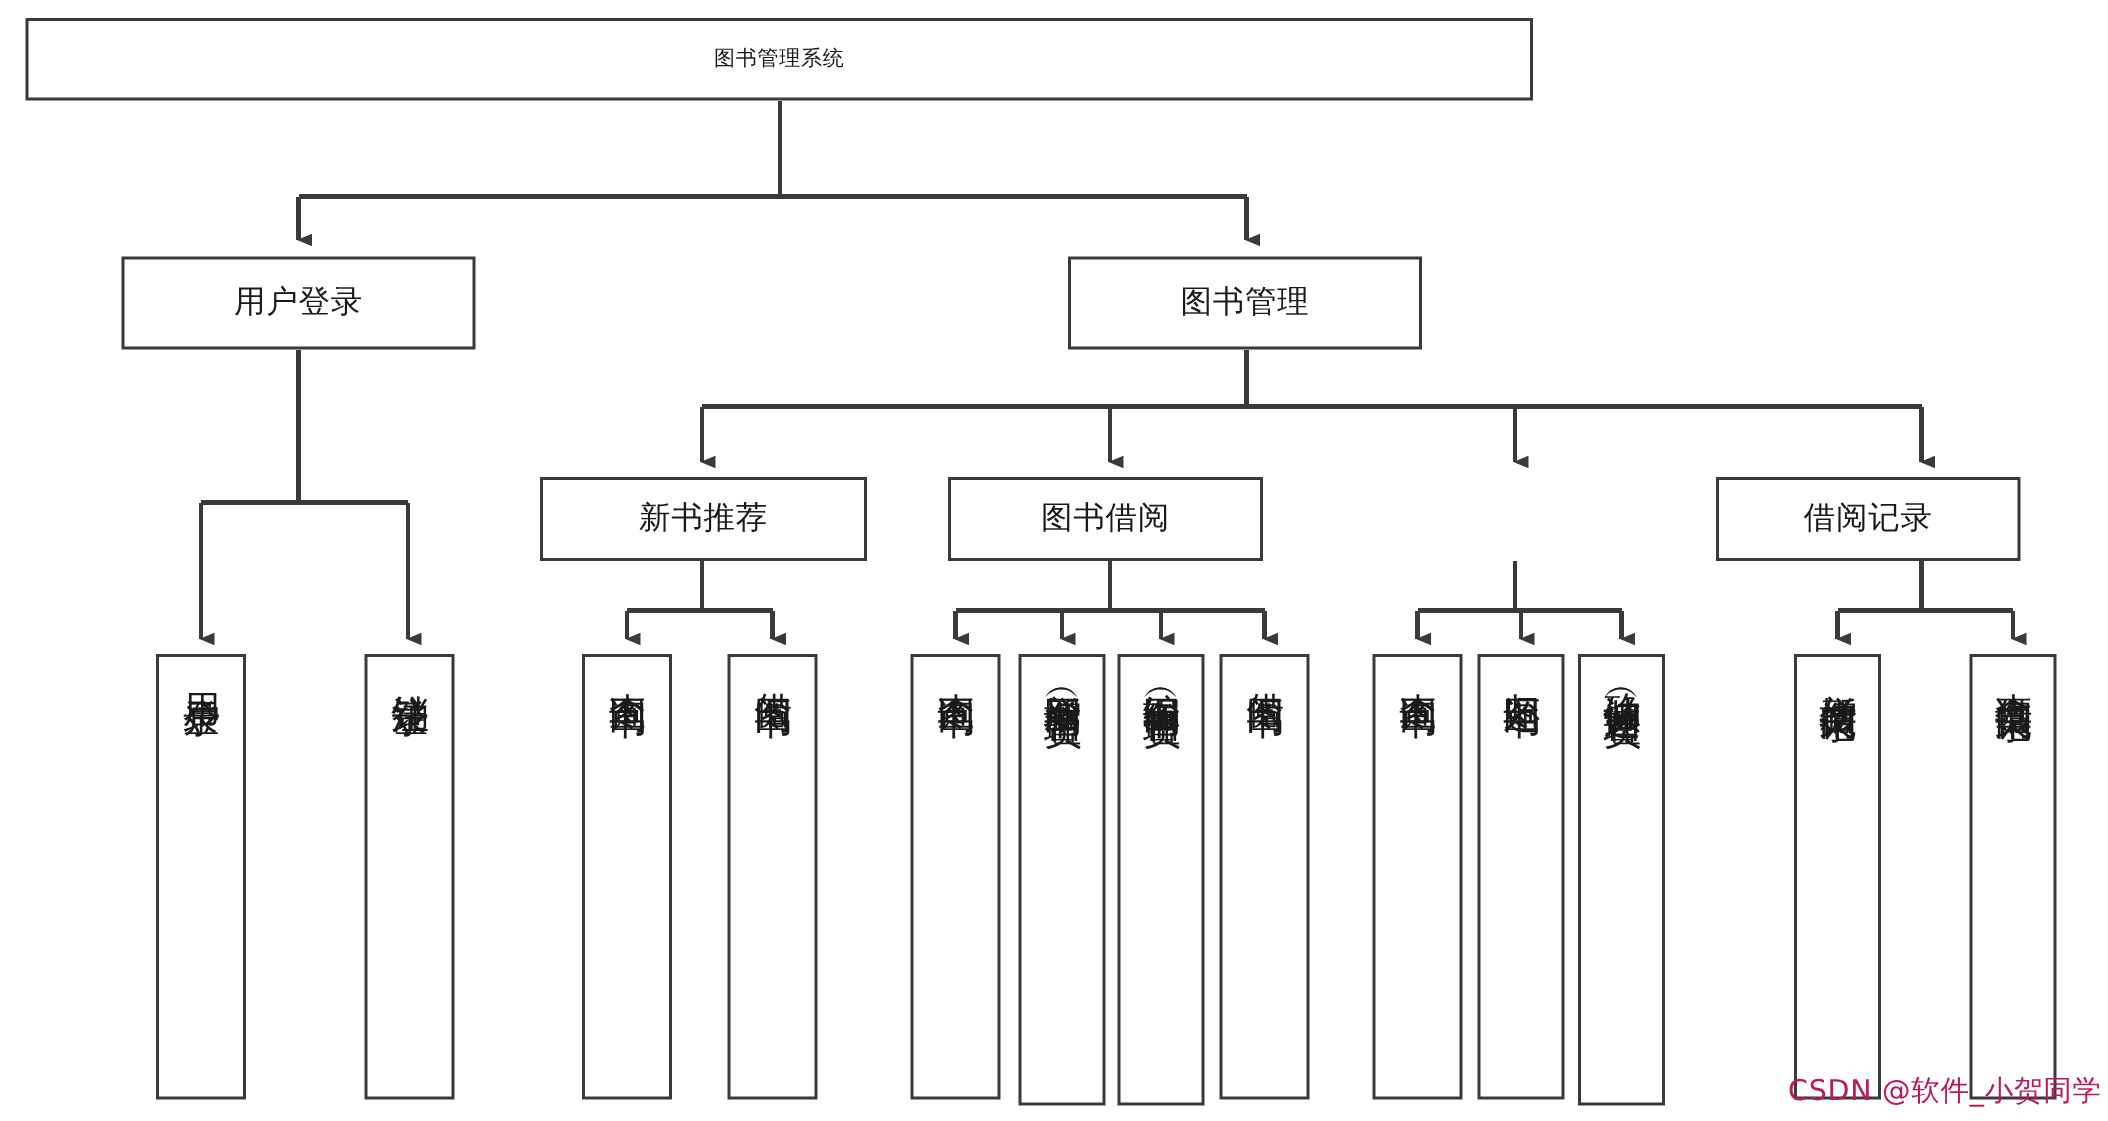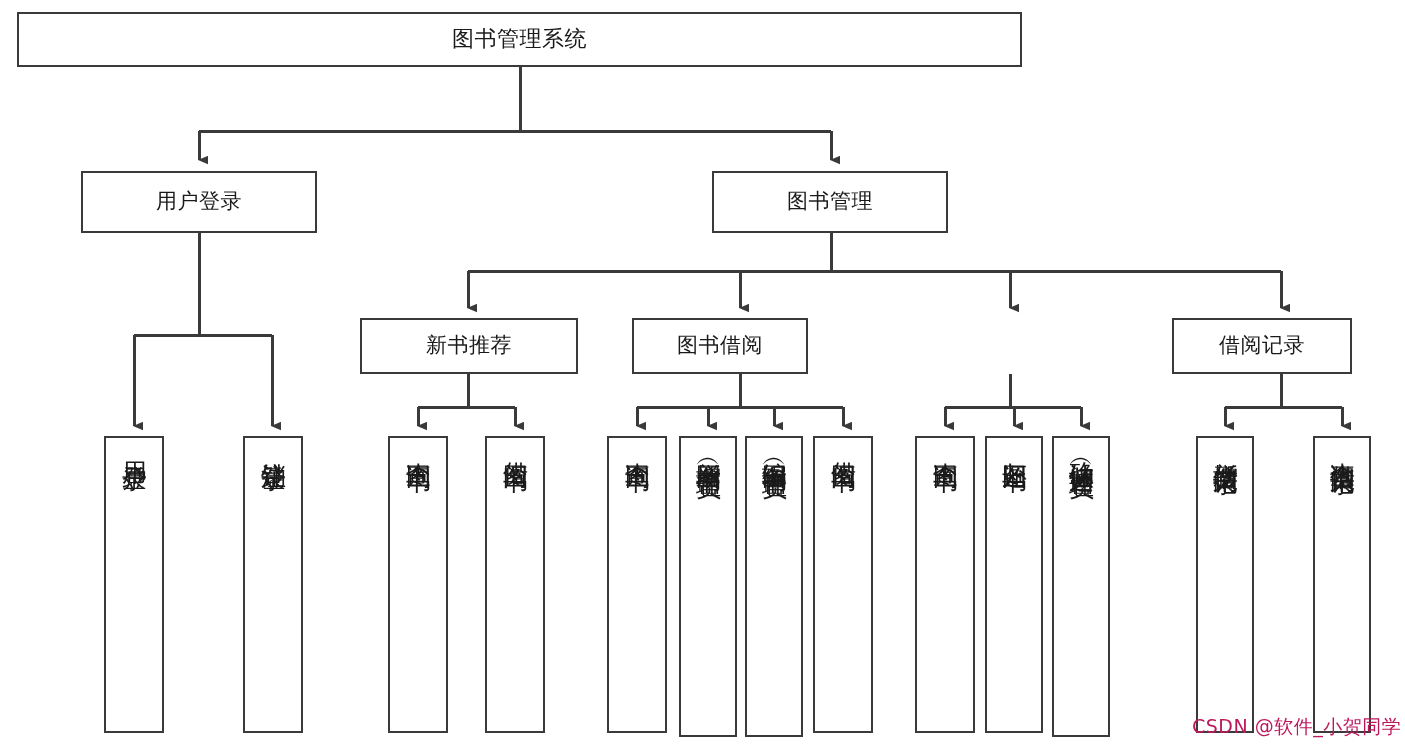--- a/index.html
+++ b/index.html
@@ -34,21 +34,21 @@
     justify-content: center;
     color: #1a1a1a;
   }
   .node-label-h {
     font-size: 21px;
     line-height: 1.1;
     letter-spacing: 0.5px;
     white-space: nowrap;
   }
   .node-box.root .node-label-h {
-    font-size: 22px;
+    font-size: 14px;
   }
   .node-box.leaf {
     align-items: flex-start;
     justify-content: center;
     padding-top: 4px;
   }
   .node-label-v {
     writing-mode: vertical-rl;
     text-orientation: upright;
     font-size: 25px;
@@ -128,24 +128,24 @@
   <div class="node-box" style="left:81px; top:171px; width:236px; height:62px;">
     <span class="node-label-h">用户登录</span>
   </div>
   <div class="node-box" style="left:712px; top:171px; width:236px; height:62px;">
     <span class="node-label-h">图书管理</span>
   </div>
 
   <div class="node-box" style="left:360px; top:318px; width:218px; height:56px;">
     <span class="node-label-h">新书推荐</span>
   </div>
-  <div class="node-box" style="left:632px; top:318px; width:176px; height:56px;">
+  <div class="node-box" style="left:632px; top:318px; width:210px; height:56px;">
     <span class="node-label-h">图书借阅</span>
   </div>
-  <div class="node-box" style="left:1172px; top:318px; width:180px; height:56px;">
+  <div class="node-box" style="left:1144px; top:318px; width:203px; height:56px;">
     <span class="node-label-h">借阅记录</span>
   </div>
 
   <div class="node-box leaf" style="left:104px; top:436px; width:60px; height:297px;">
     <span class="node-label-v">用户登录</span>
   </div>
   <div class="node-box leaf" style="left:243px; top:436px; width:60px; height:297px;">
     <span class="node-label-v">注销登录</span>
   </div>
 

